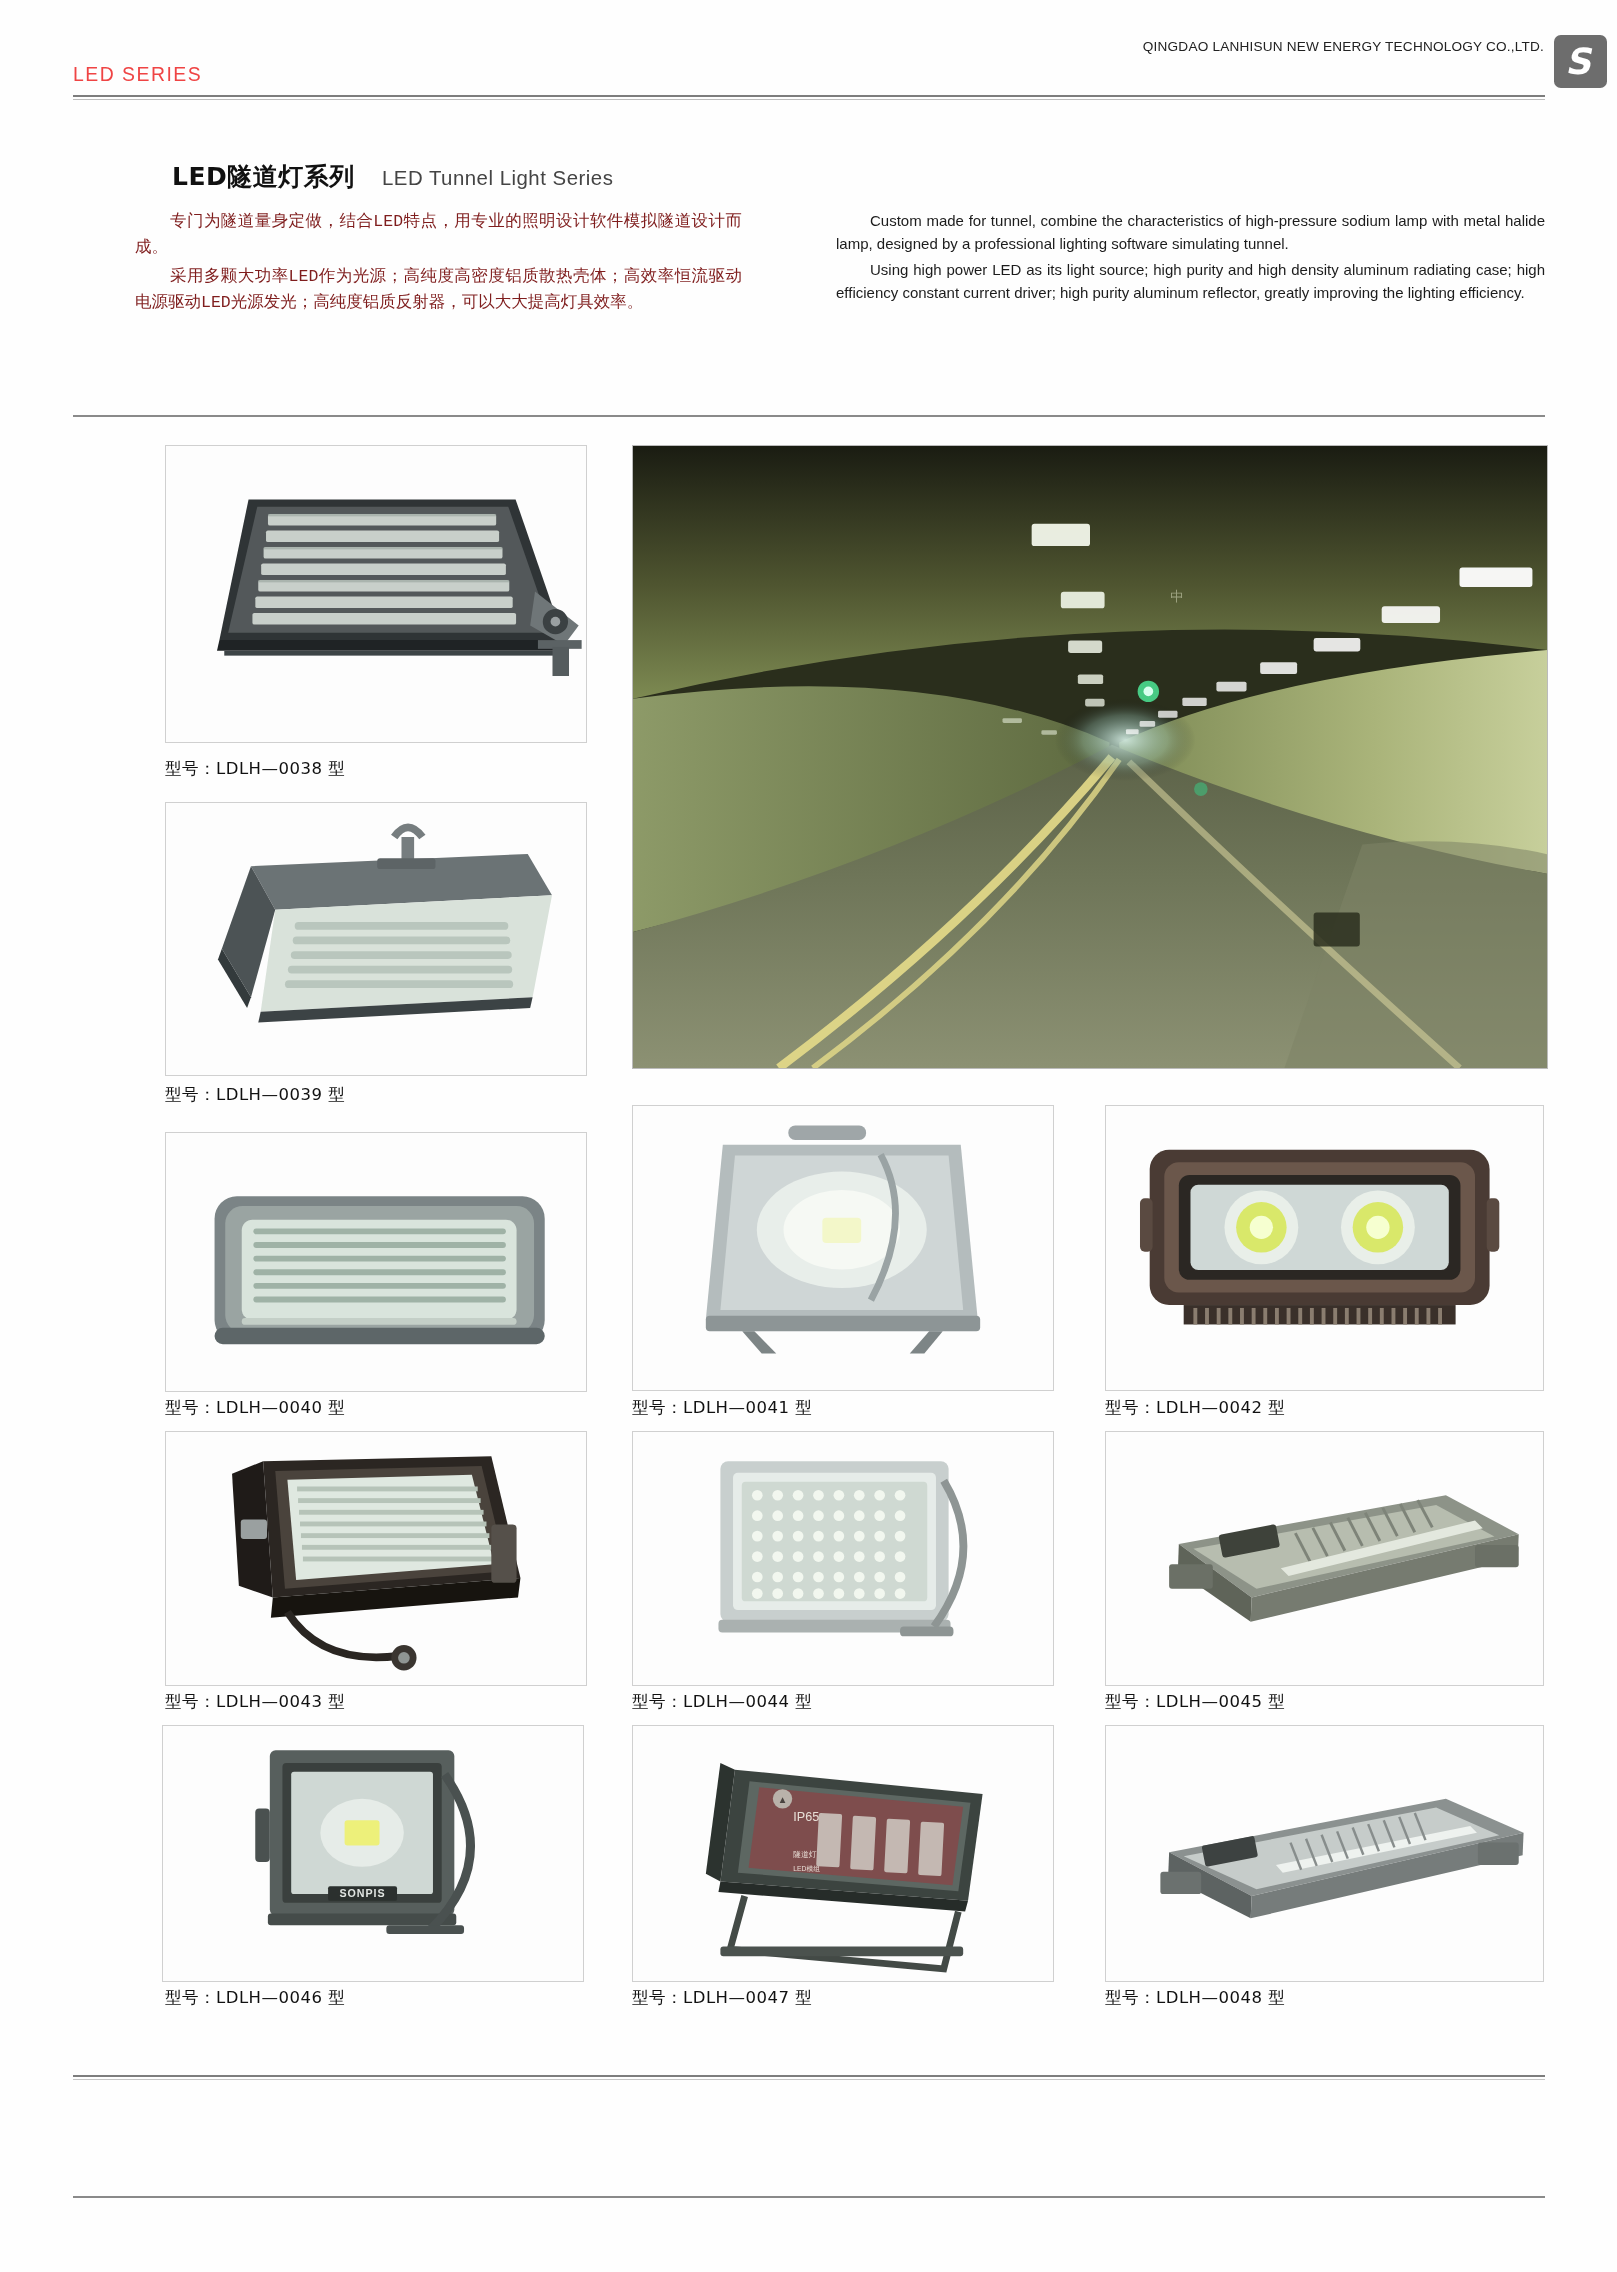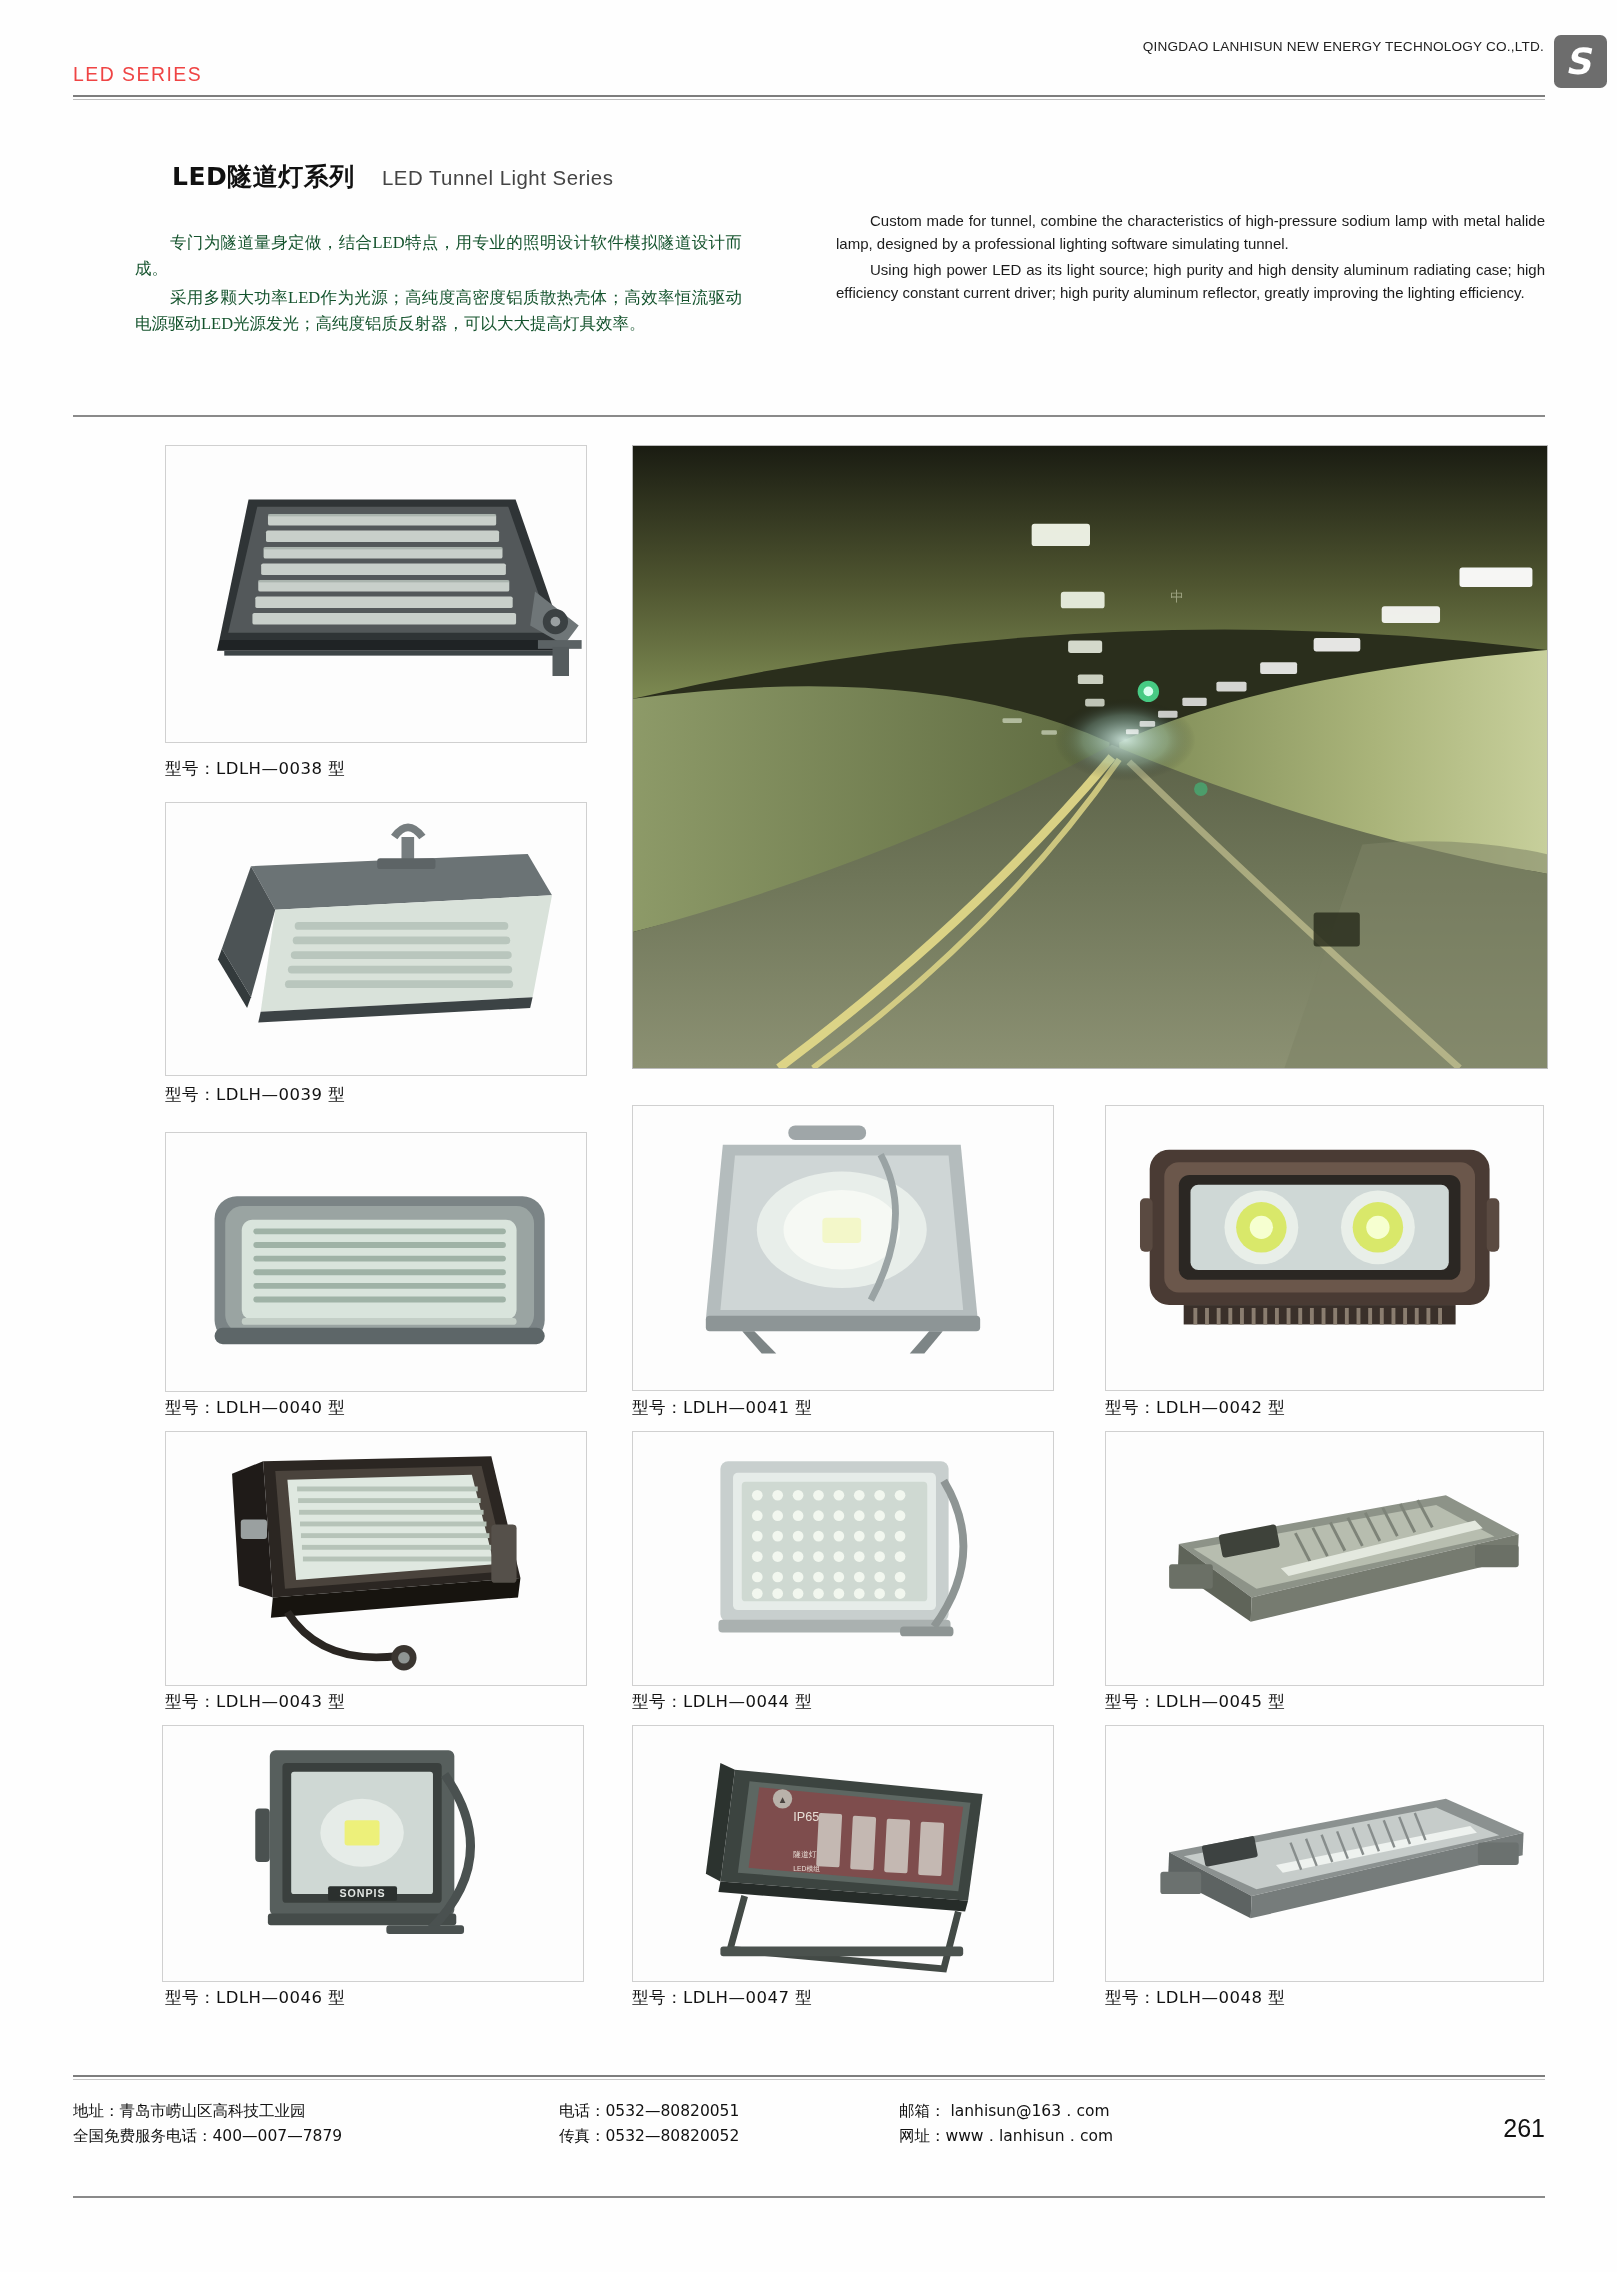--- a/index.html
+++ b/index.html
@@ -62,24 +62,23 @@
     display:inline-block;font-size:25px;font-weight:bold;color:#111;
     font-family:"DejaVu Sans", sans-serif;letter-spacing:0.5px;
   }
   .title-en{
     display:inline-block;font-size:20.4px;color:#444;margin-left:25px;letter-spacing:0.5px;
     font-family:"Liberation Sans", sans-serif;
   }
 
   .col-cn{
     position:absolute;left:135px;top:209px;width:607px;
-    font-size:16.5px;line-height:26px;color:#14532d;
-    font-family:Liberation Serif, serif;
+    font-size:16.5px;line-height:26px;color:#7f1d1d;
+    font-family:Liberation Mono, monospace;
     text-align:justify;
-    margin-top:21px;
   }
   .col-cn p{margin:0 0 2.9px 0;text-indent:35px;}
 
   .col-en{
     position:absolute;left:836px;top:209px;width:709px;
     font-size:15px;line-height:23px;color:#1c1c1c;
     font-family:"Liberation Sans", sans-serif;
     text-align:justify;
   }
   .col-en p{margin:0 0 2.9px 0;text-indent:34px;}
@@ -581,31 +580,16 @@
         <rect x="62" y="190" width="84" height="46" rx="6" fill="#6b716f"></rect>
         <rect x="716" y="130" width="84" height="46" rx="6" fill="#6b716f"></rect>
       </g>
     </svg>
   </div>
   <div class="caption" style="left:1105px;top:1987px;">型号：LDLH—0048 型</div>
 
   <div class="ftr-rule"></div>
   <div class="ftr-rule2"></div>
 
-  <div class="ftr">
-    <div class="ftr-col" style="left:0px;top:0px;width:462px;">
-      <div>地址：青岛市崂山区高科技工业园</div>
-      <div>全国免费服务电话：400—007—7879</div>
-    </div>
-    <div class="ftr-col" style="left:486px;top:0px;width:340px;">
-      <div>电话：0532—80820051</div>
-      <div>传真：0532—80820052</div>
-    </div>
-    <div class="ftr-col" style="left:826px;top:0px;width:437px;">
-      <div>邮箱： lanhisun@163．com</div>
-      <div>网址：www．lanhisun．com</div>
-    </div>
-    <div class="pagenum">261</div>
-  </div>
 
   <div class="ftr-bottom-rule"></div>
 </div>
 
 
 </body></html>

